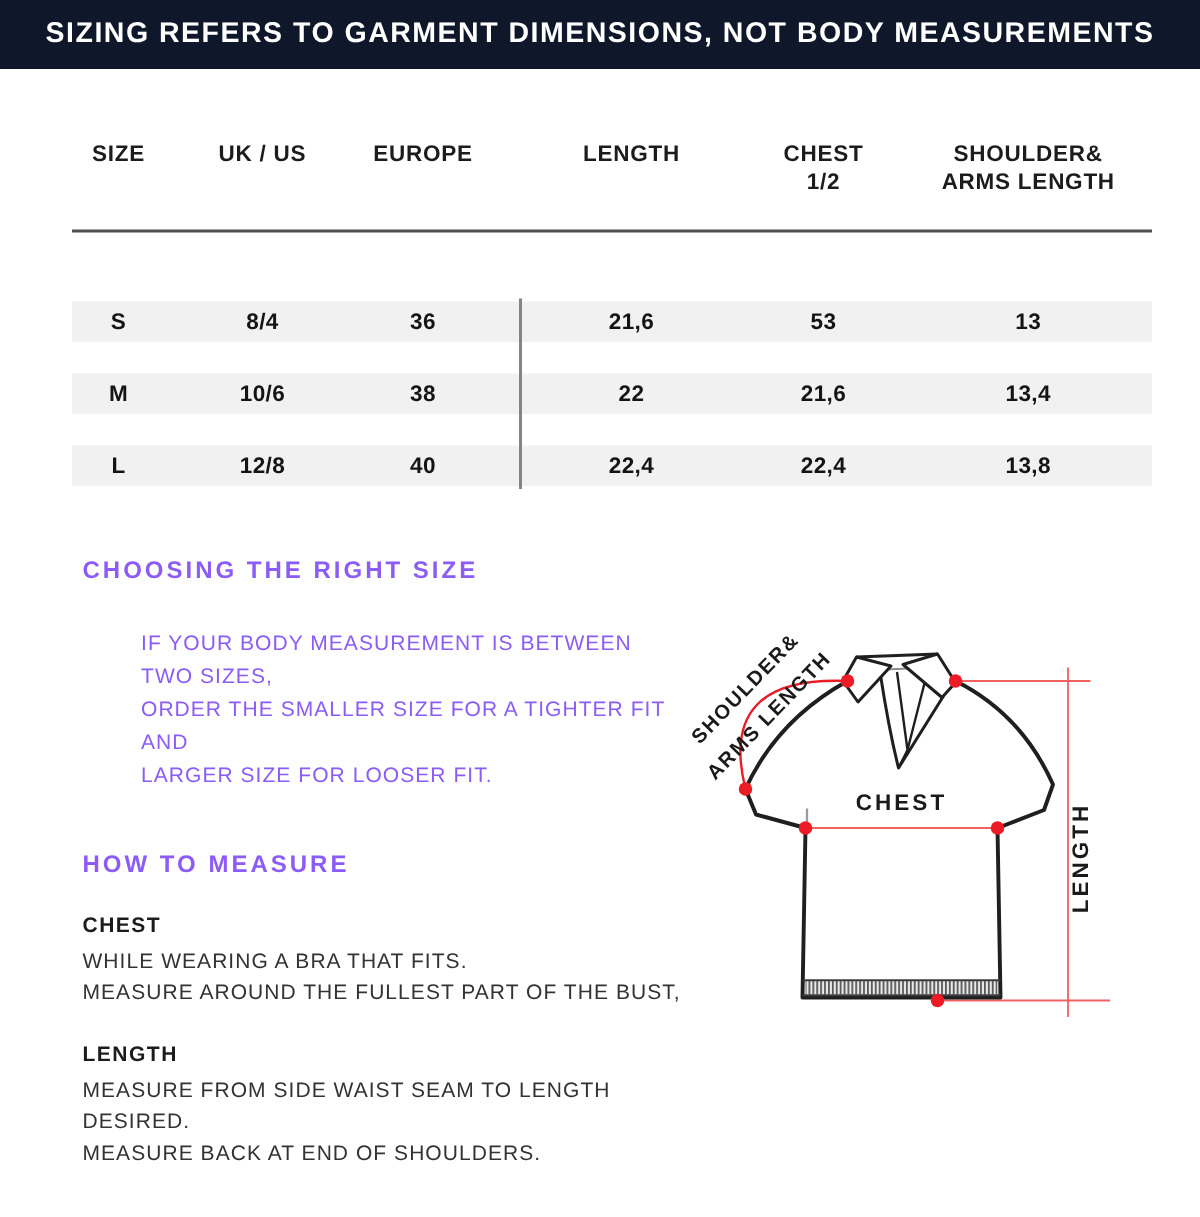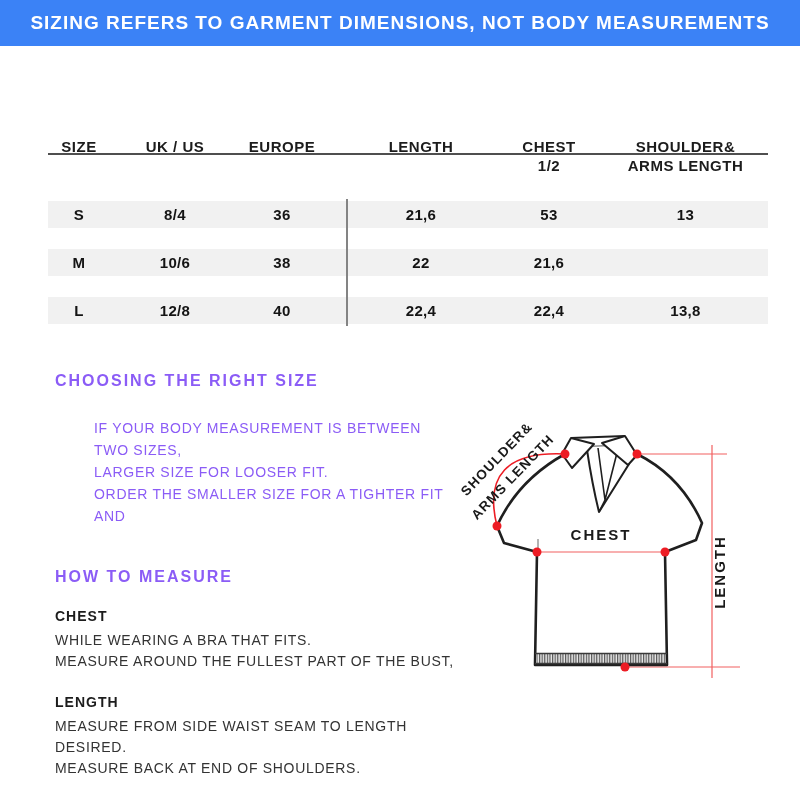--- a/index.html
+++ b/index.html
@@ -10,36 +10,36 @@
     background: #ffffff;
     font-family: "Liberation Sans", sans-serif;
     color: #1a1a1a;
     overflow: hidden;
   }
 
   
   .banner {
     position: absolute; left:0; top:0;
     width: 800px; height: 46px;
-    background: #3b82f6;
+    background: #0f172a;
     display: flex; align-items: center; justify-content: center;
   }
   .banner-text {
     color: #ffffff; font-size: 19px; font-weight: bold;
     letter-spacing: 1px; white-space: nowrap;
   }
 
   
   .size-table { position: absolute; left: 48px; top: 93px; width: 720px; height: 245px; }
   .tgrid {
     display: grid;
     grid-template-columns: 62px 130px 84px 23px 148px 108px 165px;
     width: 720px;
   }
-  .thead { position: absolute; left:0; top:0;margin-top:44px; }
+  .thead { position: absolute; left:0; top:0; }
   .th {
     text-align: center; font-size: 15px; font-weight: bold;
     line-height: 19px; letter-spacing: 0.5px; color: #1c1c1c;
   }
   .head-rule {
     position: absolute; left: 0; top: 60px;
     width: 720px; height: 2px; background: #4f4f4f;
   }
   .trow {
     position: absolute; left: 0; width: 720px; height: 27px;
@@ -107,42 +107,43 @@
     <div class="td">13</div>
   </div>
 
   <div class="trow trow-2 tgrid">
     <div class="td">M</div>
     <div class="td">10/6</div>
     <div class="td">38</div>
     <div class="td"></div>
     <div class="td">22</div>
     <div class="td">21,6</div>
+    <div class="td">13,4</div>
   </div>
 
   <div class="trow trow-3 tgrid">
     <div class="td">L</div>
     <div class="td">12/8</div>
     <div class="td">40</div>
     <div class="td"></div>
     <div class="td">22,4</div>
     <div class="td">22,4</div>
     <div class="td">13,8</div>
   </div>
 
   <div class="col-divider"></div>
 </div>
 
 <div class="left-col">
 
   <div class="h2 h2-choosing">CHOOSING THE RIGHT SIZE</div>
   <p class="body-lines">
     <span class="line">IF YOUR BODY MEASUREMENT IS BETWEEN TWO SIZES,</span>
+    <span class="line">ORDER THE SMALLER SIZE FOR A TIGHTER FIT AND</span>
     <span class="line">LARGER SIZE FOR LOOSER FIT.</span>
-    <span class="line">ORDER THE SMALLER SIZE FOR A TIGHTER FIT AND</span>
   </p>
 
   <div class="h2 h2-howto">HOW TO MEASURE</div>
 
   <div class="measure-item">
     <h3>CHEST</h3>
     <p>
       <span class="line">WHILE WEARING A BRA THAT FITS.</span>
       <span class="line">MEASURE AROUND THE FULLEST PART OF THE BUST,</span>
     </p>

